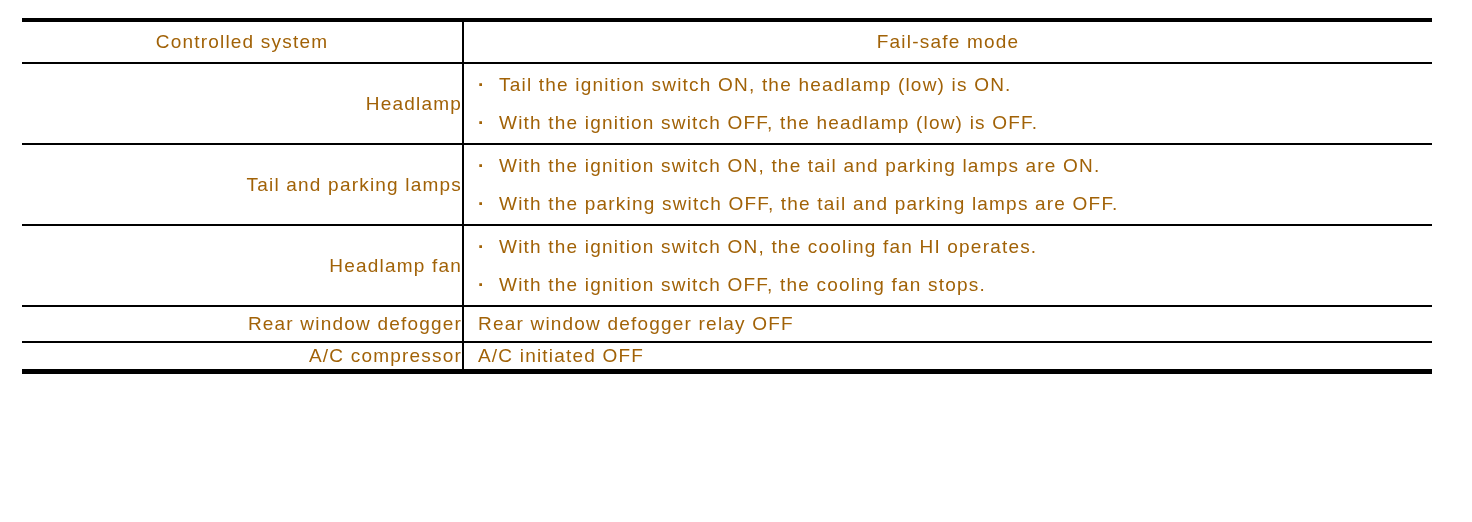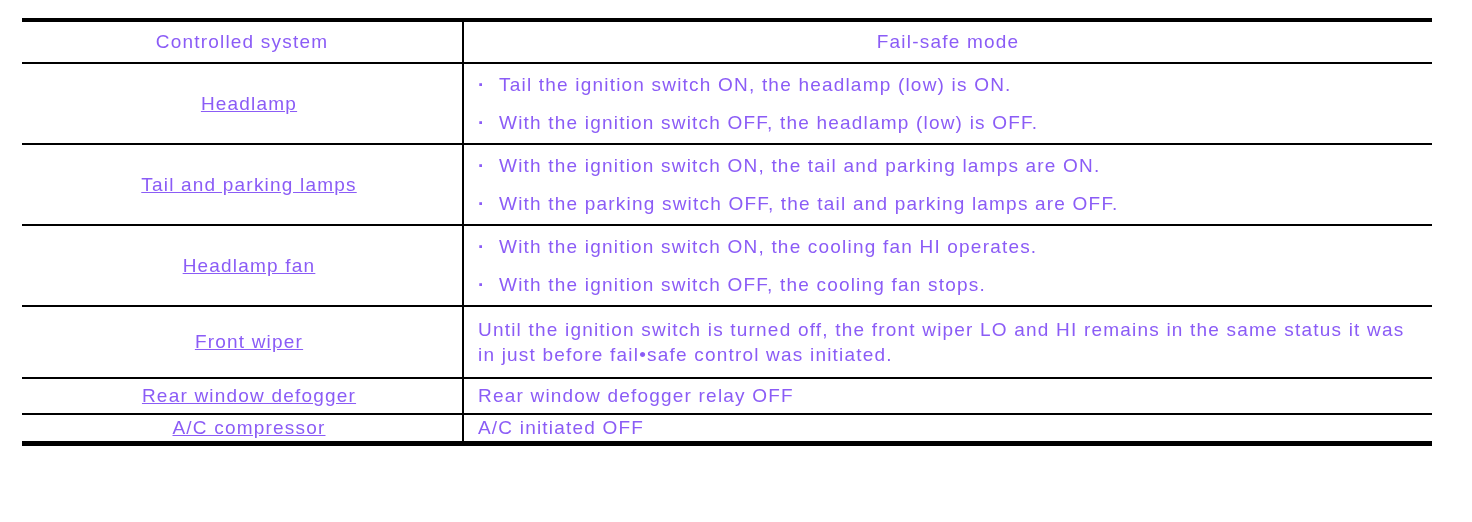--- a/index.html
+++ b/index.html
@@ -32,39 +32,38 @@
   }
   col.c1 { width: 441px; }
   col.c2 { width: 969px; }
   th, td {
     border-top: 2px solid #000000;
     padding: 0;
     vertical-align: middle;
     font-size: 19px;
     font-weight: 400;
     letter-spacing: 1.2px;
-    color: #8b5cf6;
+    color: #a16207;
   }
   th:first-child, td:first-child {
     border-right: 2px solid #000000;
   }
   tr.r-hdr  { height: 43px; }
   tr.r-b    { height: 81px; }
   tr.r-w    { height: 72px; }
   tr.r-s1   { height: 36px; }
   tr.r-s2   { height: 29px; }
   tr.r-s3   { height: 43px; }
   th.hdr-cell {
     text-align: center;
     font-weight: 400;
   }
   td.sys-cell {
-    text-align: center;
+    text-align: right;
     padding-left: 14px;
-    text-decoration: underline;
   }
   td.mode-cell {
     text-align: left;
     padding-left: 14px;
     padding-right: 10px;
   }
   .bullet-list {
     display: flex;
     flex-direction: column;
     justify-content: center;
@@ -138,26 +137,20 @@
               <span class="bullet-glyph">·</span>
               <span>With the ignition switch ON, the cooling fan HI operates.</span>
             </div>
             <div class="bullet-item">
               <span class="bullet-glyph">·</span>
               <span>With the ignition switch OFF, the cooling fan stops.</span>
             </div>
           </div>
         </td>
       </tr>
-      <tr class="r-w">
-        <td class="sys-cell">Front wiper</td>
-        <td class="mode-cell">
-          <div class="mode-paragraph">Until the ignition switch is turned off, the front wiper LO and HI remains in the same status it was in just before fail•safe control was initiated.</div>
-        </td>
-      </tr>
       <tr class="r-s1">
         <td class="sys-cell">Rear window defogger</td>
         <td class="mode-cell">
           <span>Rear window defogger relay OFF</span>
         </td>
       </tr>
       <tr class="r-s2">
         <td class="sys-cell">A/C compressor</td>
         <td class="mode-cell">
           <span>A/C initiated OFF</span>

